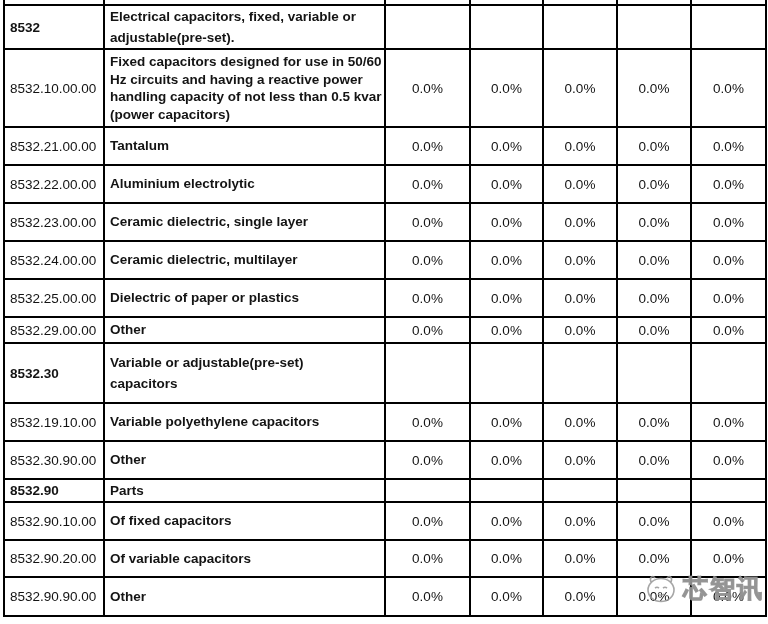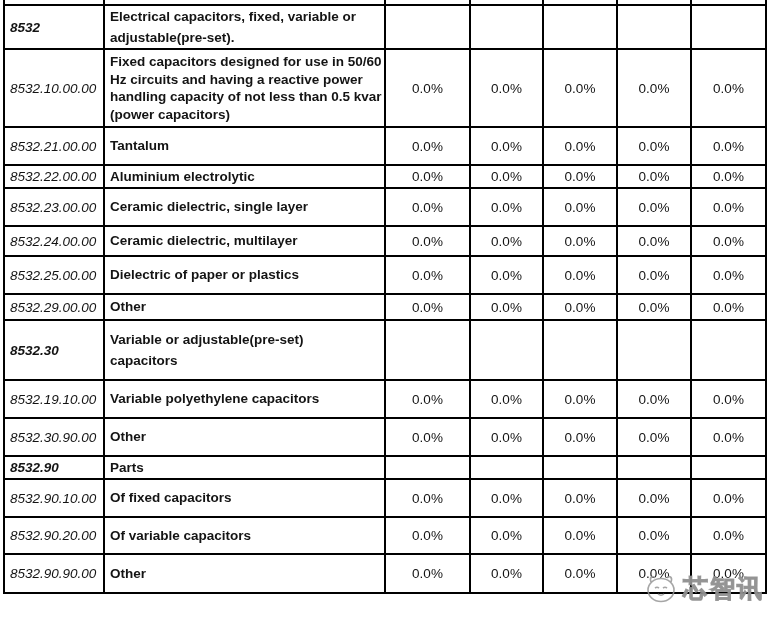--- a/index.html
+++ b/index.html
@@ -26,21 +26,20 @@
     background: #ffffff;
     vertical-align: middle;
     font-size: 13.5px;
     overflow: hidden;
   }
   td.code-cell {
     padding-left: 5px;
     padding-right: 2px;
     text-align: left;
     white-space: nowrap;
-    font-style: italic;
   }
   td.desc-cell {
     padding-left: 5px;
     padding-right: 2px;
     text-align: left;
     font-size: 13px;
     line-height: 17.5px;
     white-space: pre-line;
     font-weight: bold;
   }
@@ -121,39 +120,39 @@
         </tr>
         <tr class="row-item" style="height: 38px;">
           <td class="code-cell">8532.21.00.00</td>
           <td class="desc-cell">Tantalum</td>
           <td class="val-cell">0.0%</td>
           <td class="val-cell">0.0%</td>
           <td class="val-cell">0.0%</td>
           <td class="val-cell">0.0%</td>
           <td class="val-cell">0.0%</td>
         </tr>
-        <tr class="row-item" style="height: 23px;">
+        <tr class="row-item" style="height: 38px;">
           <td class="code-cell">8532.22.00.00</td>
           <td class="desc-cell">Aluminium electrolytic</td>
           <td class="val-cell">0.0%</td>
           <td class="val-cell">0.0%</td>
           <td class="val-cell">0.0%</td>
           <td class="val-cell">0.0%</td>
           <td class="val-cell">0.0%</td>
         </tr>
         <tr class="row-item" style="height: 38px;">
           <td class="code-cell">8532.23.00.00</td>
           <td class="desc-cell">Ceramic dielectric, single layer</td>
           <td class="val-cell">0.0%</td>
           <td class="val-cell">0.0%</td>
           <td class="val-cell">0.0%</td>
           <td class="val-cell">0.0%</td>
           <td class="val-cell">0.0%</td>
         </tr>
-        <tr class="row-item" style="height: 30px;">
+        <tr class="row-item" style="height: 38px;">
           <td class="code-cell">8532.24.00.00</td>
           <td class="desc-cell">Ceramic dielectric, multilayer</td>
           <td class="val-cell">0.0%</td>
           <td class="val-cell">0.0%</td>
           <td class="val-cell">0.0%</td>
           <td class="val-cell">0.0%</td>
           <td class="val-cell">0.0%</td>
         </tr>
         <tr class="row-item" style="height: 38px;">
           <td class="code-cell">8532.25.00.00</td>

